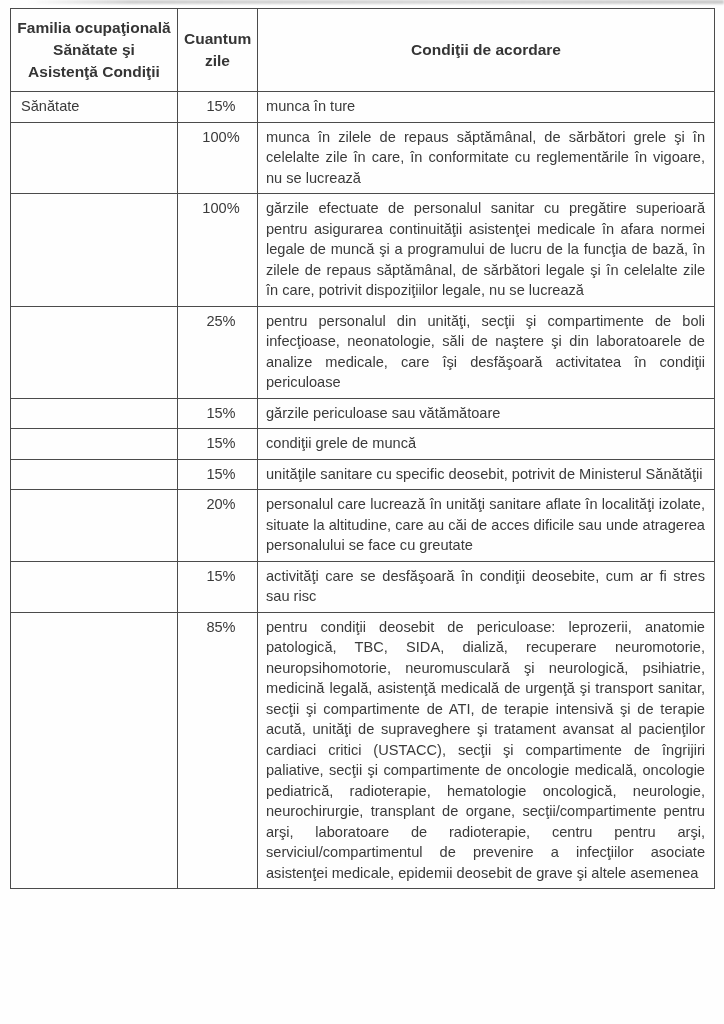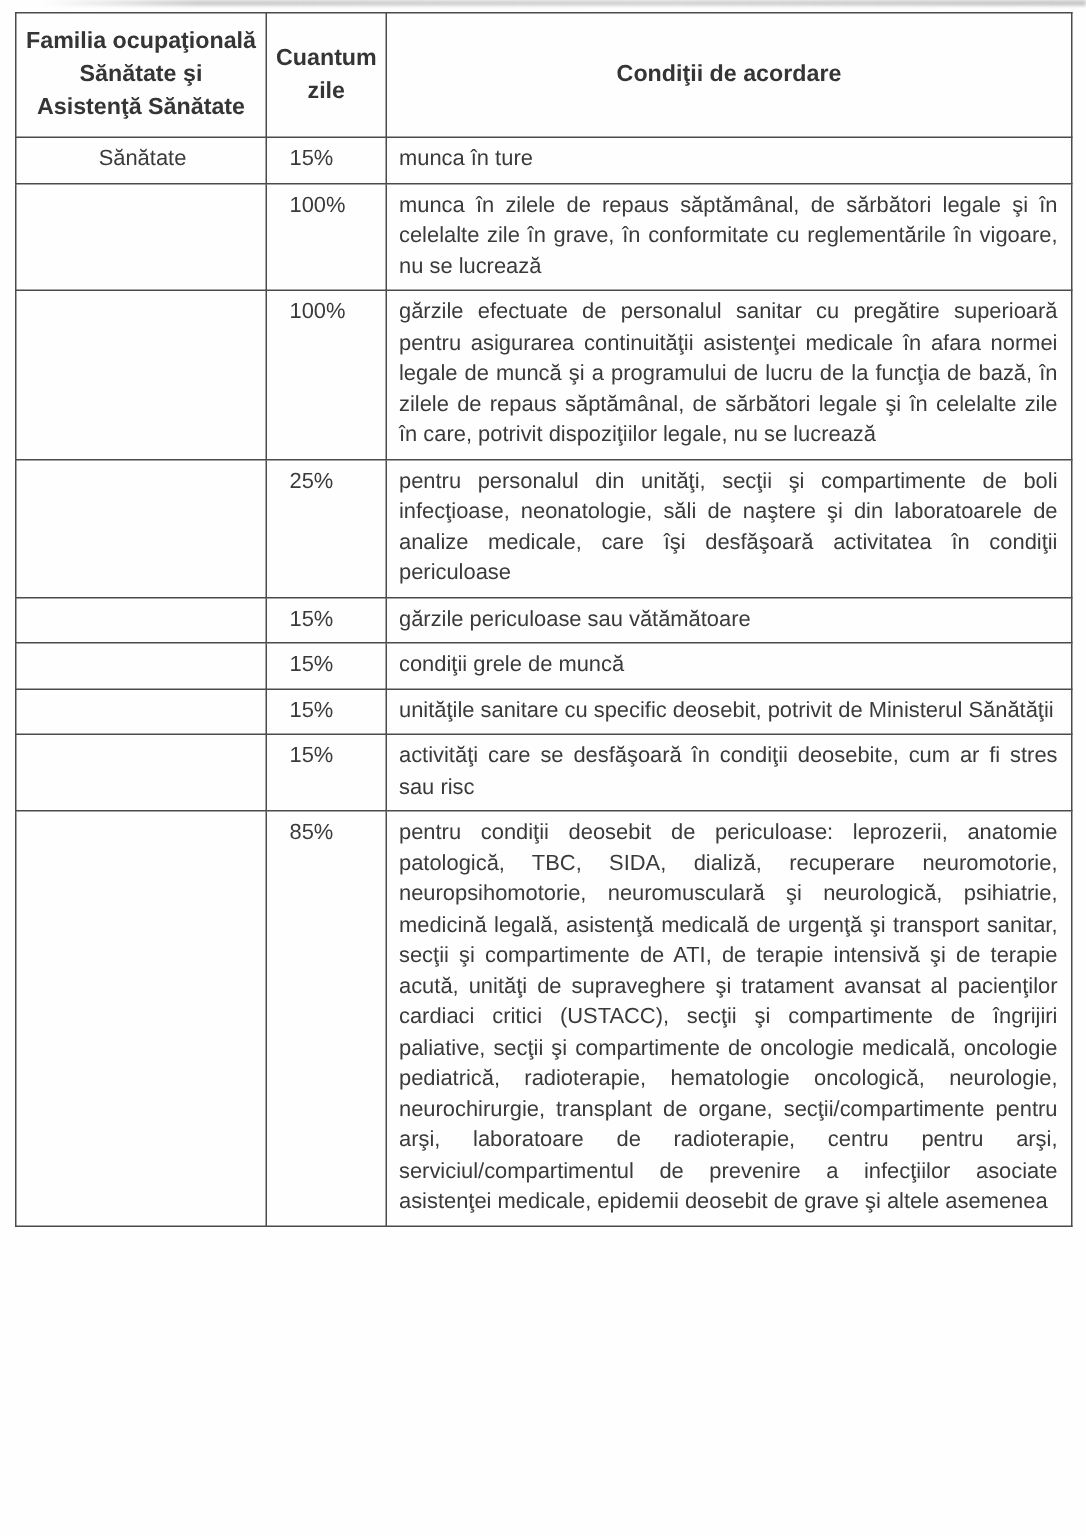--- a/index.html
+++ b/index.html
@@ -51,60 +51,60 @@
     padding: 8px 6px;
     line-height: 22px;
     color: #353535;
   }
   th .hl { display: block; }
   td {
     font-size: 14.6px;
     line-height: 20.5px;
     padding: 4px 8px 5px 8px;
   }
-  td.fam { padding-left: 10px; text-align: center; }
-  td.qty { padding-left: 15px; }
+  td.fam { padding-left: 10px; }
+  td.qty { padding-left: 15px; text-align: center; }
   td.cond { text-align: justify; padding-right: 9px; }
 </style>
 </head>
 <body>
 
 <div class="page">
   <div class="scan-artifact"></div>
 
   <table class="grid">
     <colgroup>
       <col class="c1">
       <col class="c2">
       <col class="c3">
     </colgroup>
     <thead>
       <tr>
         <th>
           <span class="hl">Familia ocupaţională</span>
           <span class="hl">Sănătate şi</span>
-          <span class="hl">Asistenţă Sănătate</span>
+          <span class="hl">Asistenţă Condiţii</span>
         </th>
         <th>
           <span class="hl">Cuantum</span>
           <span class="hl">zile</span>
         </th>
         <th>Condiţii de acordare</th>
       </tr>
     </thead>
     <tbody>
       <tr>
         <td class="fam">Sănătate</td>
         <td class="qty">15%</td>
         <td class="cond">munca în ture</td>
       </tr>
       <tr>
         <td class="fam"></td>
         <td class="qty">100%</td>
-        <td class="cond">munca în zilele de repaus săptămânal, de sărbători legale şi în celelalte zile în grave, în conformitate cu reglementările în vigoare, nu se lucrează</td>
+        <td class="cond">munca în zilele de repaus săptămânal, de sărbători grele şi în celelalte zile în care, în conformitate cu reglementările în vigoare, nu se lucrează</td>
       </tr>
       <tr>
         <td class="fam"></td>
         <td class="qty">100%</td>
         <td class="cond">gărzile efectuate de personalul sanitar cu pregătire superioară pentru asigurarea continuităţii asistenţei medicale în afara normei legale de muncă şi a programului de lucru de la funcţia de bază, în zilele de repaus săptămânal, de sărbători legale şi în celelalte zile în care, potrivit dispoziţiilor legale, nu se lucrează</td>
       </tr>
       <tr>
         <td class="fam"></td>
         <td class="qty">25%</td>
         <td class="cond">pentru personalul din unităţi, secţii şi compartimente de boli infecţioase, neonatologie, săli de naştere şi din laboratoarele de analize medicale, care îşi desfăşoară activitatea în condiţii periculoase</td>
@@ -119,20 +119,25 @@
         <td class="qty">15%</td>
         <td class="cond">condiţii grele de muncă</td>
       </tr>
       <tr>
         <td class="fam"></td>
         <td class="qty">15%</td>
         <td class="cond">unităţile sanitare cu specific deosebit, potrivit de Ministerul Sănătăţii</td>
       </tr>
       <tr>
         <td class="fam"></td>
+        <td class="qty">20%</td>
+        <td class="cond">personalul care lucrează în unităţi sanitare aflate în localităţi izolate, situate la altitudine, care au căi de acces dificile sau unde atragerea personalului se face cu greutate</td>
+      </tr>
+      <tr>
+        <td class="fam"></td>
         <td class="qty">15%</td>
         <td class="cond">activităţi care se desfăşoară în condiţii deosebite, cum ar fi stres sau risc</td>
       </tr>
       <tr>
         <td class="fam"></td>
         <td class="qty">85%</td>
         <td class="cond">pentru condiţii deosebit de periculoase: leprozerii, anatomie patologică, TBC, SIDA, dializă, recuperare neuromotorie, neuropsihomotorie, neuromusculară şi neurologică, psihiatrie, medicină legală, asistenţă medicală de urgenţă şi transport sanitar, secţii şi compartimente de ATI, de terapie intensivă şi de terapie acută, unităţi de supraveghere şi tratament avansat al pacienţilor cardiaci critici (USTACC), secţii şi compartimente de îngrijiri paliative, secţii şi compartimente de oncologie medicală, oncologie pediatrică, radioterapie, hematologie oncologică, neurologie, neurochirurgie, transplant de organe, secţii/compartimente pentru arşi, laboratoare de radioterapie, centru pentru arşi, serviciul/compartimentul de prevenire a infecţiilor asociate asistenţei medicale, epidemii deosebit de grave şi altele asemenea</td>
       </tr>
     </tbody>
   </table>

